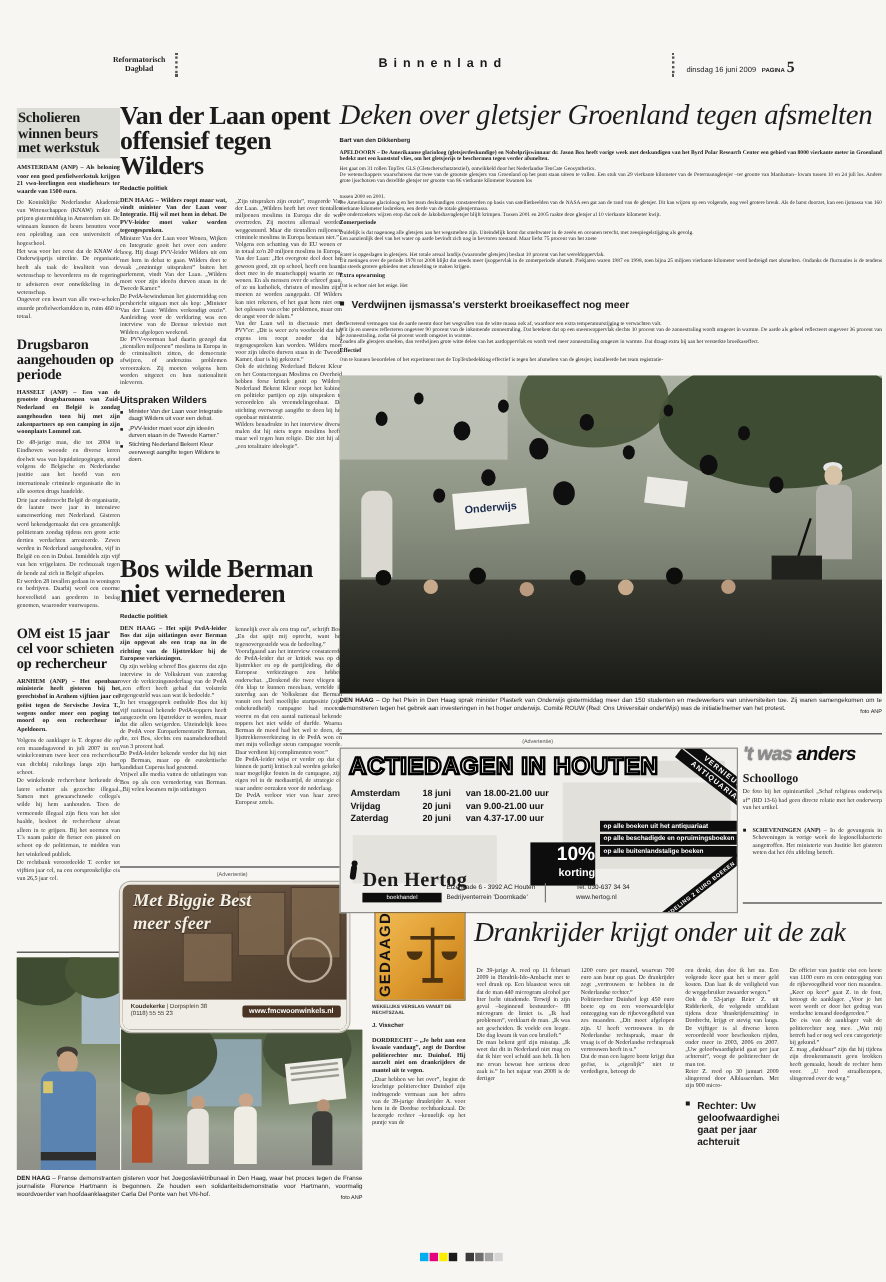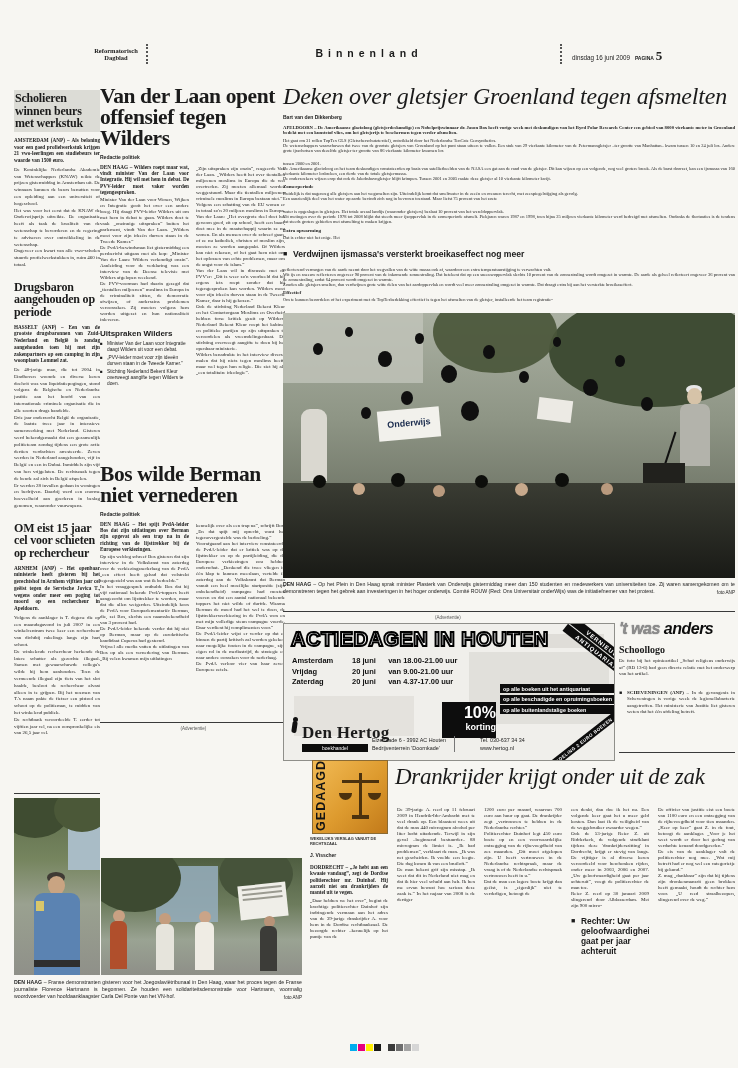--- a/index.html
+++ b/index.html
@@ -255,20 +255,36 @@
         <div class="c-body just pre">kennelijk over als een trap na”, schrijft Bos. „En dat spijt mij oprecht, want het tegenovergestelde was de bedoeling.”
 Voorafgaand aan het interview constateerde de PvdA-leider dat er kritiek was op de lijsttrekker en op de partijleiding, die de Europese verkiezingen zou hebben onderschat. „Denkend die twee vliegen in één klap te kunnen meeslaan, vertelde ik zaterdag aan de Volkskrant dat Berman vanuit een heel moeilijke startpositie (zijn onbekendheid) campagne had moeten voeren en dat een aantal nationaal bekende toppers het niet wilde of durfde. Waarna Berman de moed had het wel te doen, de lijsttrekkersverkiezing in de PvdA won en met mijn volledige steun campagne voerde. Daar verdient hij complimenten voor.”
 De PvdA-leider wijst er verder op dat er binnen de partij kritisch zal worden gekeken naar mogelijke fouten in de campagne, zijn eigen rol in de mediastrijd, de strategie en naar andere oorzaken voor de nederlaag.
 De PvdA verloor vier van haar zeven Europese zetels.</div>
       </div>
     </div>
   </div>
 
   <div class="abs hrule" style="left:100px;top:722px;width:187px;"></div>
   <div class="abs adlabel" style="left:100px;top:726px;width:187px;">(Advertentie)</div>
+  <div class="abs biggie">
+    <div class="bw" style="left:96px;top:6px;width:38px;height:52px;"></div>
+    <div class="bw" style="left:140px;top:2px;width:40px;height:58px;"></div>
+    <div class="bw" style="left:50px;top:40px;width:40px;height:40px;"></div>
+    <div class="biggie-l1">Met Biggie Best</div>
+    <div class="biggie-l2">meer sfeer</div>
+    <div class="stamp"></div>
+    <div class="biggie-bar">
+      <div class="biggie-addr">
+        <span style="font-weight:bold;">Koudekerke</span> |
+        <span>Dorpsplein 38</span><br>
+        <span>(0118) 55 55 23</span>
+      </div>
+      <div class="biggie-url">www.fmcwoonwinkels.nl</div>
+    </div>
+  </div>
 
   <div class="abs main-art">
     <div class="main-h">Deken over gletsjer Groenland tegen afsmelten</div>
     <div class="main-byline">Bart van den Dikkenberg</div>
     <div class="mcols">
       <div class="mcol">
         <div class="m-intro just pre">APELDOORN – De Amerikaanse glacioloog (gletsjerdeskundige) en Nobelprijswinnaar dr. Jason Box heeft vorige week met deskundigen van het Byrd Polar Research Center een gebied van 8000 vierkante meter in Groenland bedekt met een kunststof vlies, om het gletsjerijs te beschermen tegen verder afsmelten.</div>
         <div class="m-body just pre">Het gaat om 31 rollen TopTex GLS (Gletscherschutztextiel), ontwikkeld door het Nederlandse TenCate Geosynthetics.
 De wetenschappers waarschuwen dat twee van de grootste gletsjers van Groenland op het punt staan uiteen te vallen. Een stuk van 29 vierkante kilometer van de Petermanngletsjer –ter grootte van Manhattan– kwam tussen 10 en 24 juli los. Andere grote ijsschotsen van dezelfde gletsjer ter grootte van 86 vierkante kilometer kwamen los</div>
       </div>

